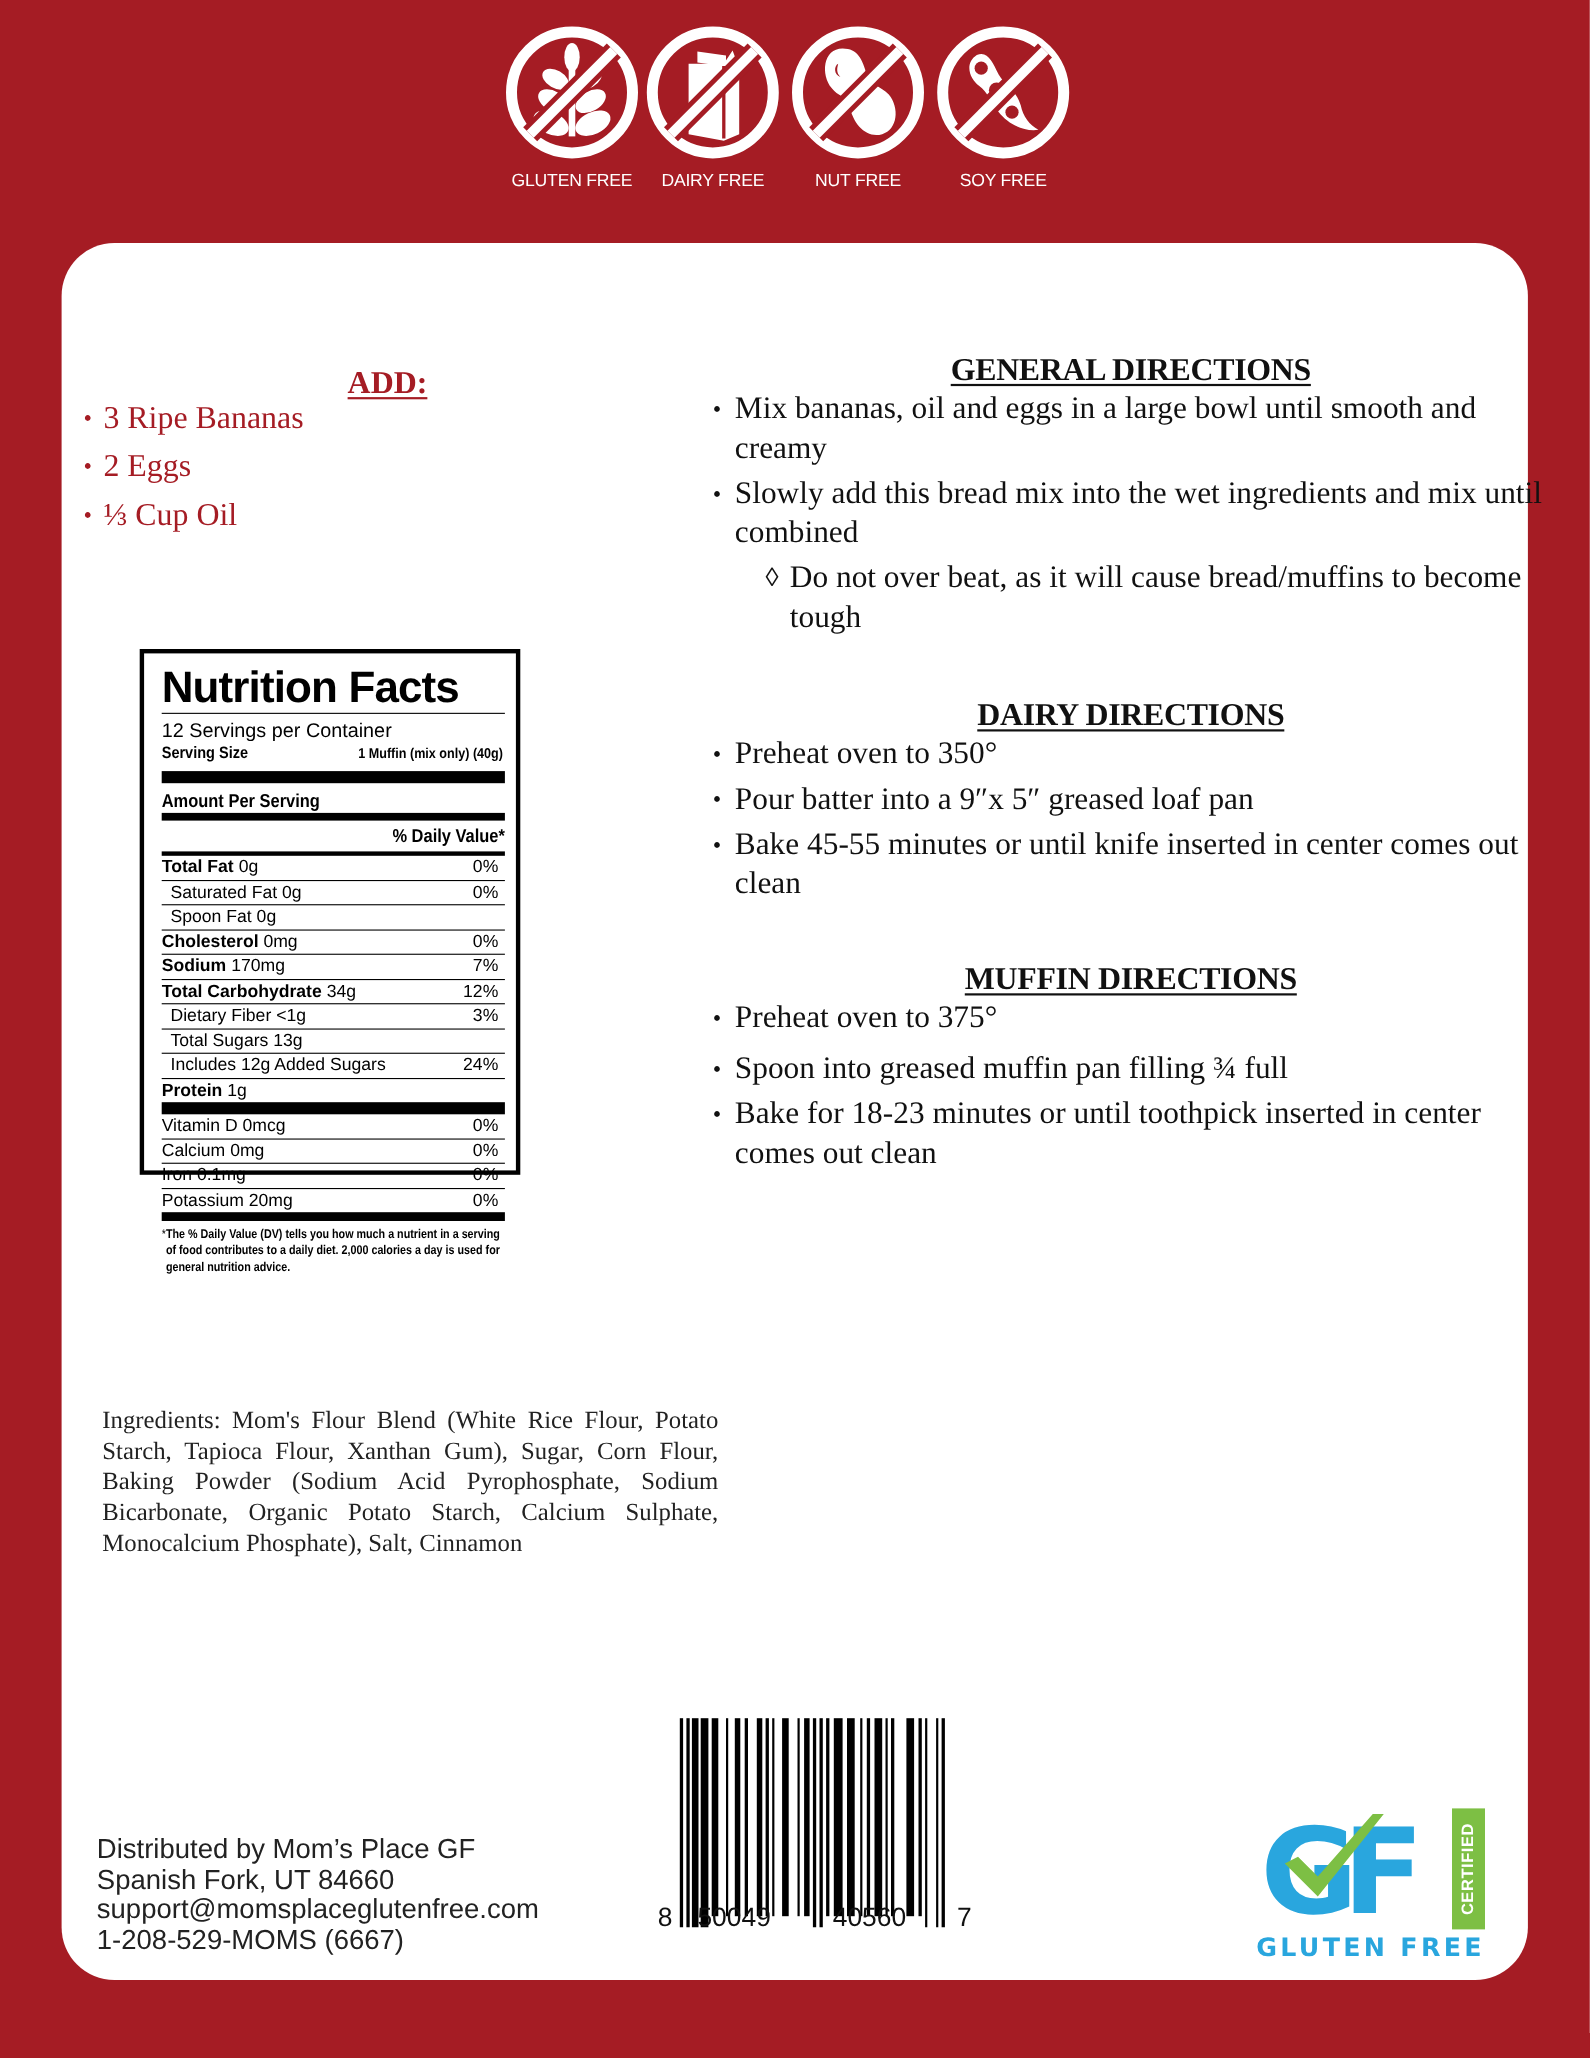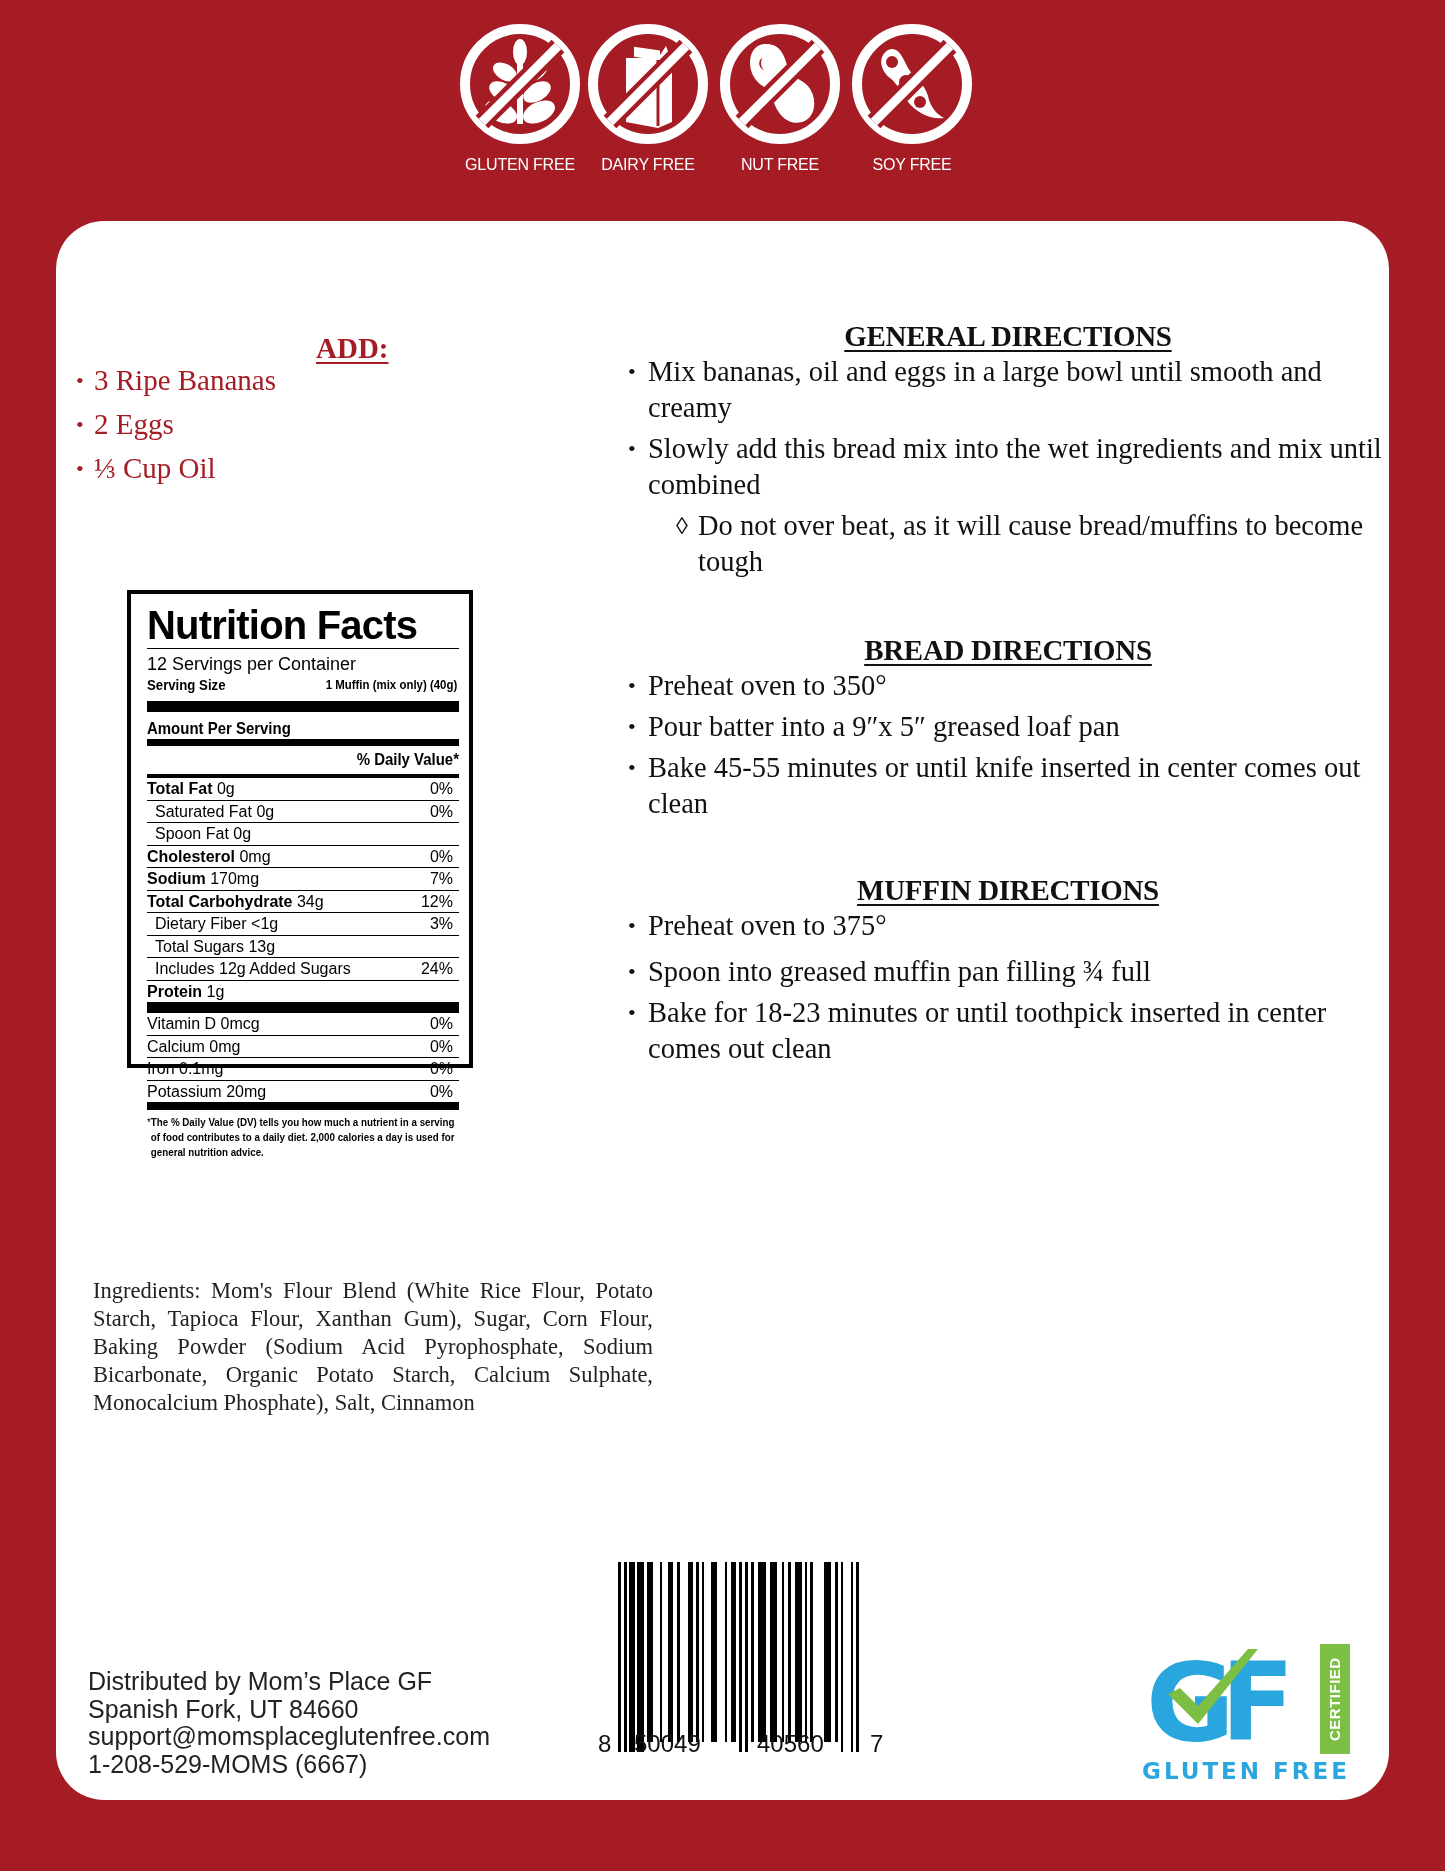--- a/index.html
+++ b/index.html
@@ -39,21 +39,21 @@
   .nf-row.ind .n { padding-left: 8px; }
   .nf-vit { display: flex; justify-content: space-between; font-size: 16px; line-height: 21.5px; border-bottom: 1.5px solid #000; padding-right: 6px; }
   .nf-vit.last { border-bottom: none; }
   .nf-foot { display: flex; font-size: 11.5px; line-height: 15px; font-weight: bold; margin-top: 5px; transform: scaleX(0.85); transform-origin: left; width: 117%; }
   .nf-foot .ast { width: 10px; font-weight: normal; }
 
   
   .ingredients { position: absolute; left: 93px; top: 1277px; width: 560px; font-size: 22.5px; line-height: 28px; color: #222; text-align: justify; }
 
   
-  .dir { position: absolute; left: 628px; width: 760px; color: #111; font-size: 28.5px; }
+  .dir { position: absolute; left: 648px; width: 760px; color: #111; font-size: 28.5px; }
   .dir h2 { text-align: center; font-size: 29px; font-weight: bold; text-decoration: underline; text-decoration-thickness: 2px; text-underline-offset: 4px; line-height: 36px; letter-spacing: -0.3px; }
   .dir ul { list-style: none; }
   .dir li { position: relative; padding-left: 20px; line-height: 36px; margin-bottom: 5px; }
   .dir li .bul { position: absolute; left: 0; top: 0; font-size: 22px; }
   .dir li.sub { padding-left: 70px; }
   .dir li.sub .bul { left: 48px; font-size: 24px; }
   .dir-general { top: 318px; }
   .dir-bread { top: 632px; }
   .dir-muffin { top: 872px; }
   .dir-muffin li.gap { margin-bottom: 10px; }
@@ -227,21 +227,21 @@
 <div class="dir dir-general">
   <h2>GENERAL DIRECTIONS</h2>
   <ul>
     <li><span class="bul">•</span><span>Mix bananas, oil and eggs in a large bowl until smooth and creamy</span></li>
     <li><span class="bul">•</span><span>Slowly add this bread mix into the wet ingredients and mix until combined</span></li>
     <li class="sub"><span class="bul">◊</span><span>Do not over beat, as it will cause bread/muffins to become tough</span></li>
   </ul>
 </div>
 
 <div class="dir dir-bread">
-  <h2>BREAD DIRECTIONS</h2>
+  <h2>DAIRY DIRECTIONS</h2>
   <ul>
     <li><span class="bul">•</span><span>Preheat oven to 350°</span></li>
     <li><span class="bul">•</span><span>Pour batter into a 9″x 5″ greased loaf pan</span></li>
     <li><span class="bul">•</span><span>Bake 45-55 minutes or until knife inserted in center comes out clean</span></li>
   </ul>
 </div>
 
 <div class="dir dir-muffin">
   <h2>MUFFIN DIRECTIONS</h2>
   <ul>

